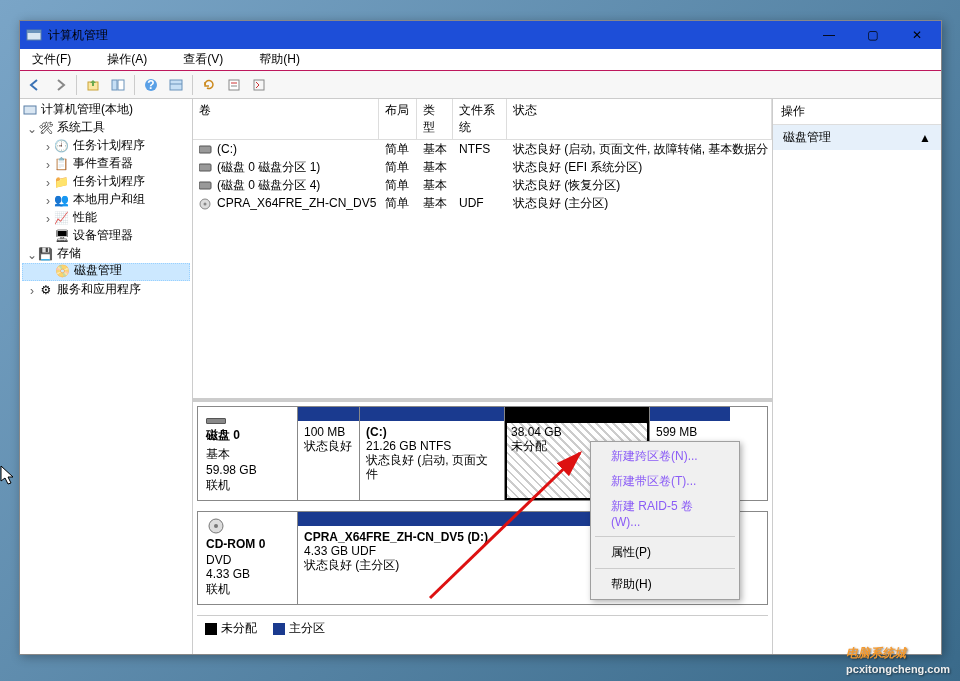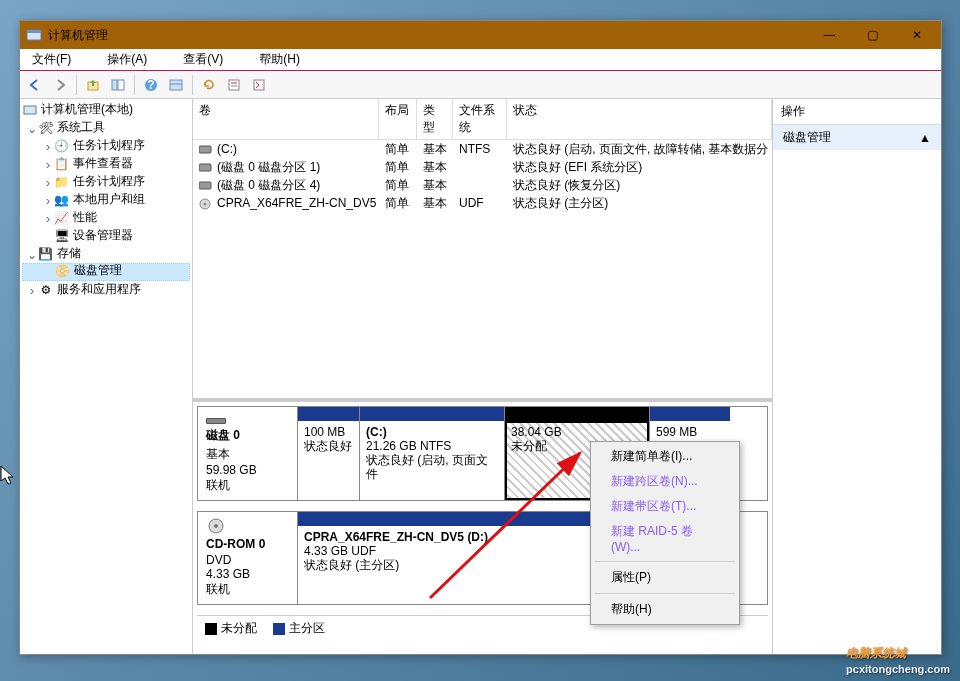--- a/index.html
+++ b/index.html
@@ -1,18 +1,18 @@
 <!DOCTYPE html>
 <html><head>
 <meta charset="utf-8">
 <style>
   * { box-sizing: border-box; margin: 0; padding: 0; font-family: "Microsoft YaHei", "Segoe UI", sans-serif; font-size: 12px; }
   body { background: linear-gradient(135deg, #7aa5c7, #3a6a8a); width: 960px; height: 681px; overflow: hidden; position: relative; }
   .window { position: absolute; left: 19px; top: 20px; width: 923px; height: 635px; background: #fff; border: 1px solid #888; box-shadow: 2px 2px 10px rgba(0,0,0,.3); display: flex; flex-direction: column; }
-  .titlebar { height: 28px; display: flex; align-items: center; padding: 0 2px 0 6px; background: #a16207; }
+  .titlebar { height: 28px; display: flex; align-items: center; padding: 0 2px 0 6px; background: #1d4ed8; }
   .titlebar .app-icon { width: 16px; height: 16px; margin-right: 6px; }
   .titlebar .title { flex: 1; }
   .win-btns { display: flex; }
   .win-btn { width: 44px; height: 28px; display: flex; align-items: center; justify-content: center; }
   .menubar { height: 22px; display: flex; align-items: center; padding: 0 4px; gap: 20px; border-bottom: 1px solid #be185d; }
   .menu-item { padding: 2px 8px; }
   .toolbar { height: 28px; display: flex; align-items: center; padding: 2px 4px; gap: 3px; border-bottom: 1px solid #ccc; background: #f7f7f7; }
   .tool-btn { width: 22px; height: 22px; display: flex; align-items: center; justify-content: center; border: 1px solid transparent; }
   .tool-sep { width: 1px; height: 20px; background: #ccc; margin: 0 2px; }
   .body { flex: 1; display: flex; min-height: 0; }
@@ -315,21 +315,20 @@
       <div class="actions-row sel">
         <span>磁盘管理</span>
         <span>▲</span>
       </div>
     </div>
 
   </div>
 </div>
 
 <div class="context-menu">
-  <div class="ctx-item">新建简单卷(I)...</div>
   <div class="ctx-item disabled">新建跨区卷(N)...</div>
   <div class="ctx-item disabled">新建带区卷(T)...</div>
   <div class="ctx-item disabled">新建 RAID-5 卷(W)...</div>
   <div class="ctx-sep"></div>
   <div class="ctx-item">属性(P)</div>
   <div class="ctx-sep"></div>
   <div class="ctx-item">帮助(H)</div>
 </div>
 
 <svg class="arrow-annot" width="180" height="170">

